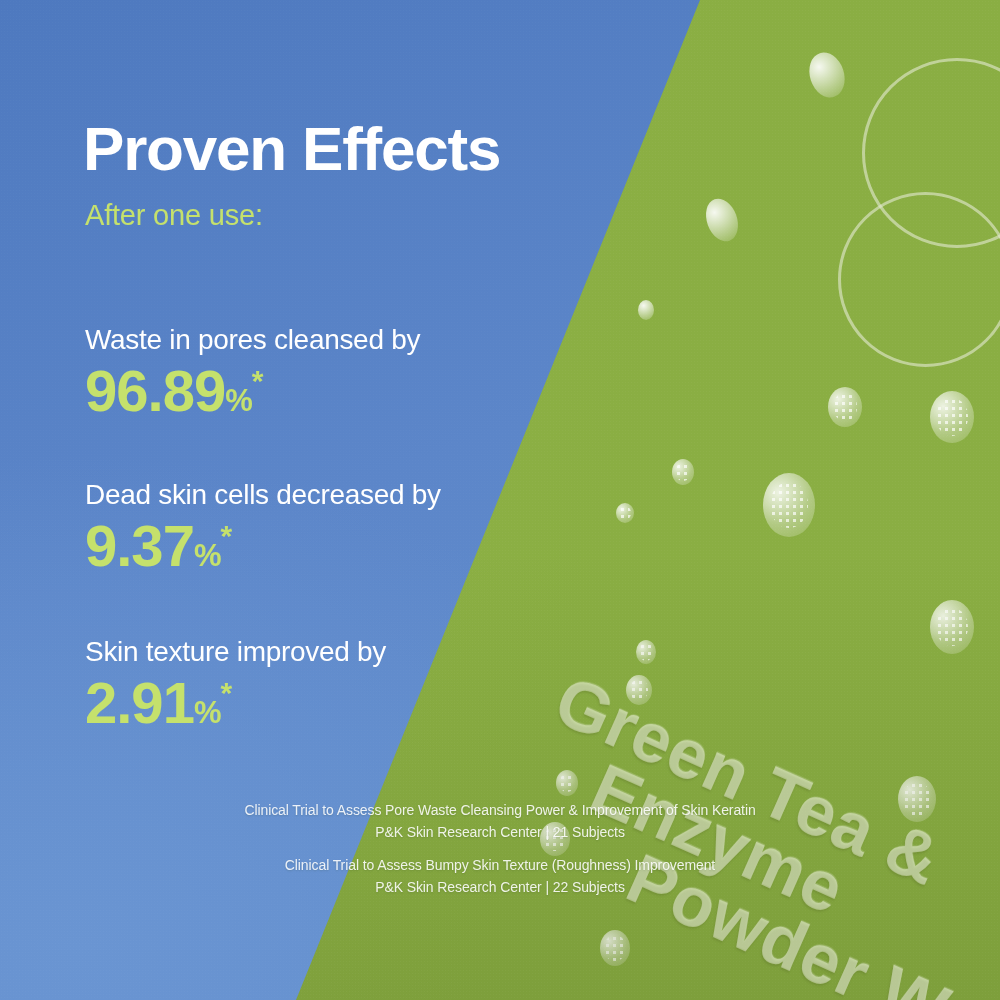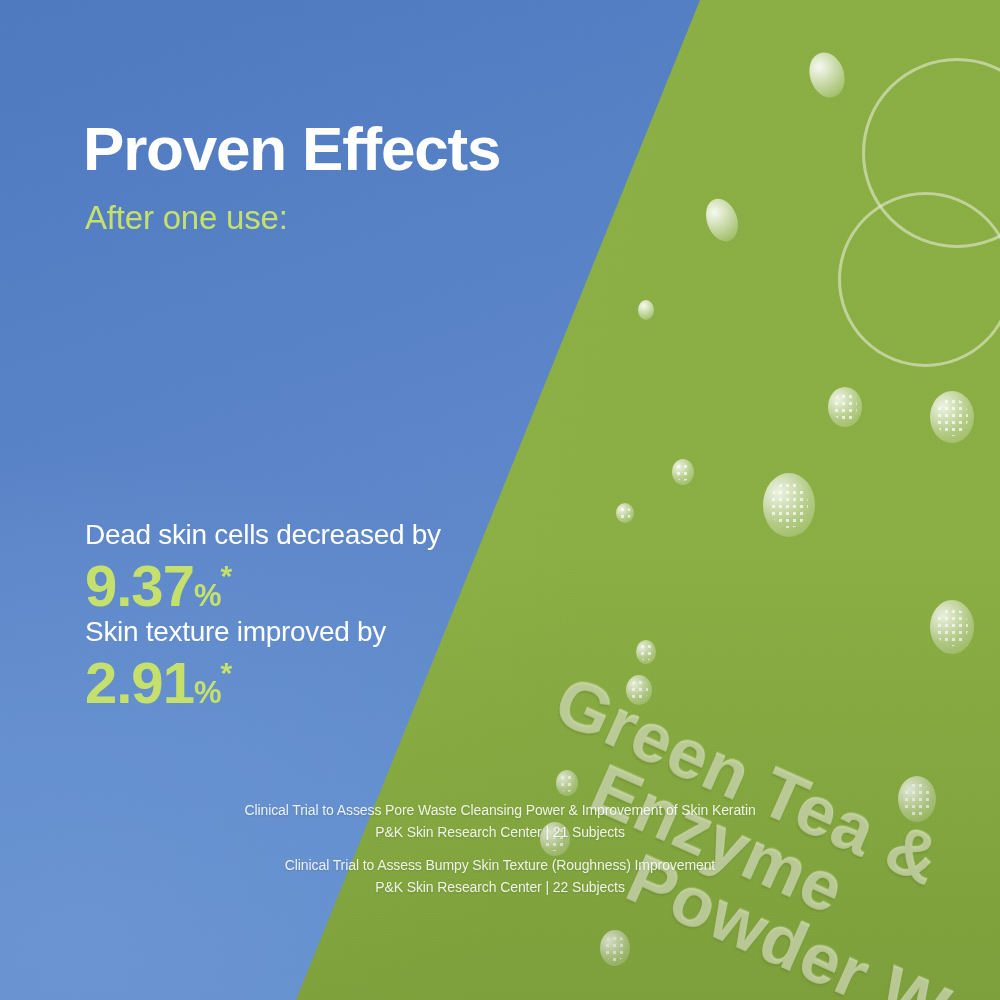--- a/index.html
+++ b/index.html
@@ -113,25 +113,25 @@
   .content{position:absolute;inset:0;}
 
   .title{
     position:absolute;left:83px;top:118px;
     color:#ffffff;
     font-size:62px;font-weight:700;letter-spacing:-1.2px;line-height:1;
   }
   .subtitle{
     position:absolute;left:85px;top:199px;
     color:#c5e16c;
-    font-size:33px;font-weight:500;letter-spacing:-.2px;
+    font-size:29px;font-weight:500;letter-spacing:-.2px;
   }
 
   .stat{position:absolute;left:85px;}
-  .s1{top:325px;} .s2{top:480px;margin-top:40px;} .s3{top:617px;}
+  .s1{top:325px;} .s2{top:480px;} .s3{top:637px;}
   .stat-label{
     color:#ffffff;
     font-size:28px;font-weight:400;letter-spacing:-.3px;
     line-height:1.1;
     margin:0 0 6px 0;
     white-space:nowrap;
   }
   .stat-value{
     color:#c5e16c;
     font-size:58px;font-weight:700;letter-spacing:-1px;
@@ -193,20 +193,24 @@
     <span class="emboss emb1">Green Tea &amp;</span>
     <span class="emboss emb2">Enzyme</span>
     <span class="emboss emb3">Powder Wash</span>
   </div>
 
   <div class="content">
 
     <div class="title">Proven Effects</div>
     <div class="subtitle">After one use:</div>
 
+    <div class="stat s1">
+      <div class="stat-label">Waste in pores cleansed by</div>
+      <div class="stat-value"><span>96.89</span><span class="stat-pct">%</span><span class="stat-star">*</span></div>
+    </div>
 
     <div class="stat s2">
       <div class="stat-label">Dead skin cells decreased by</div>
       <div class="stat-value"><span>9.37</span><span class="stat-pct">%</span><span class="stat-star">*</span></div>
     </div>
 
     <div class="stat s3">
       <div class="stat-label">Skin texture improved by</div>
       <div class="stat-value"><span>2.91</span><span class="stat-pct">%</span><span class="stat-star">*</span></div>
     </div>

